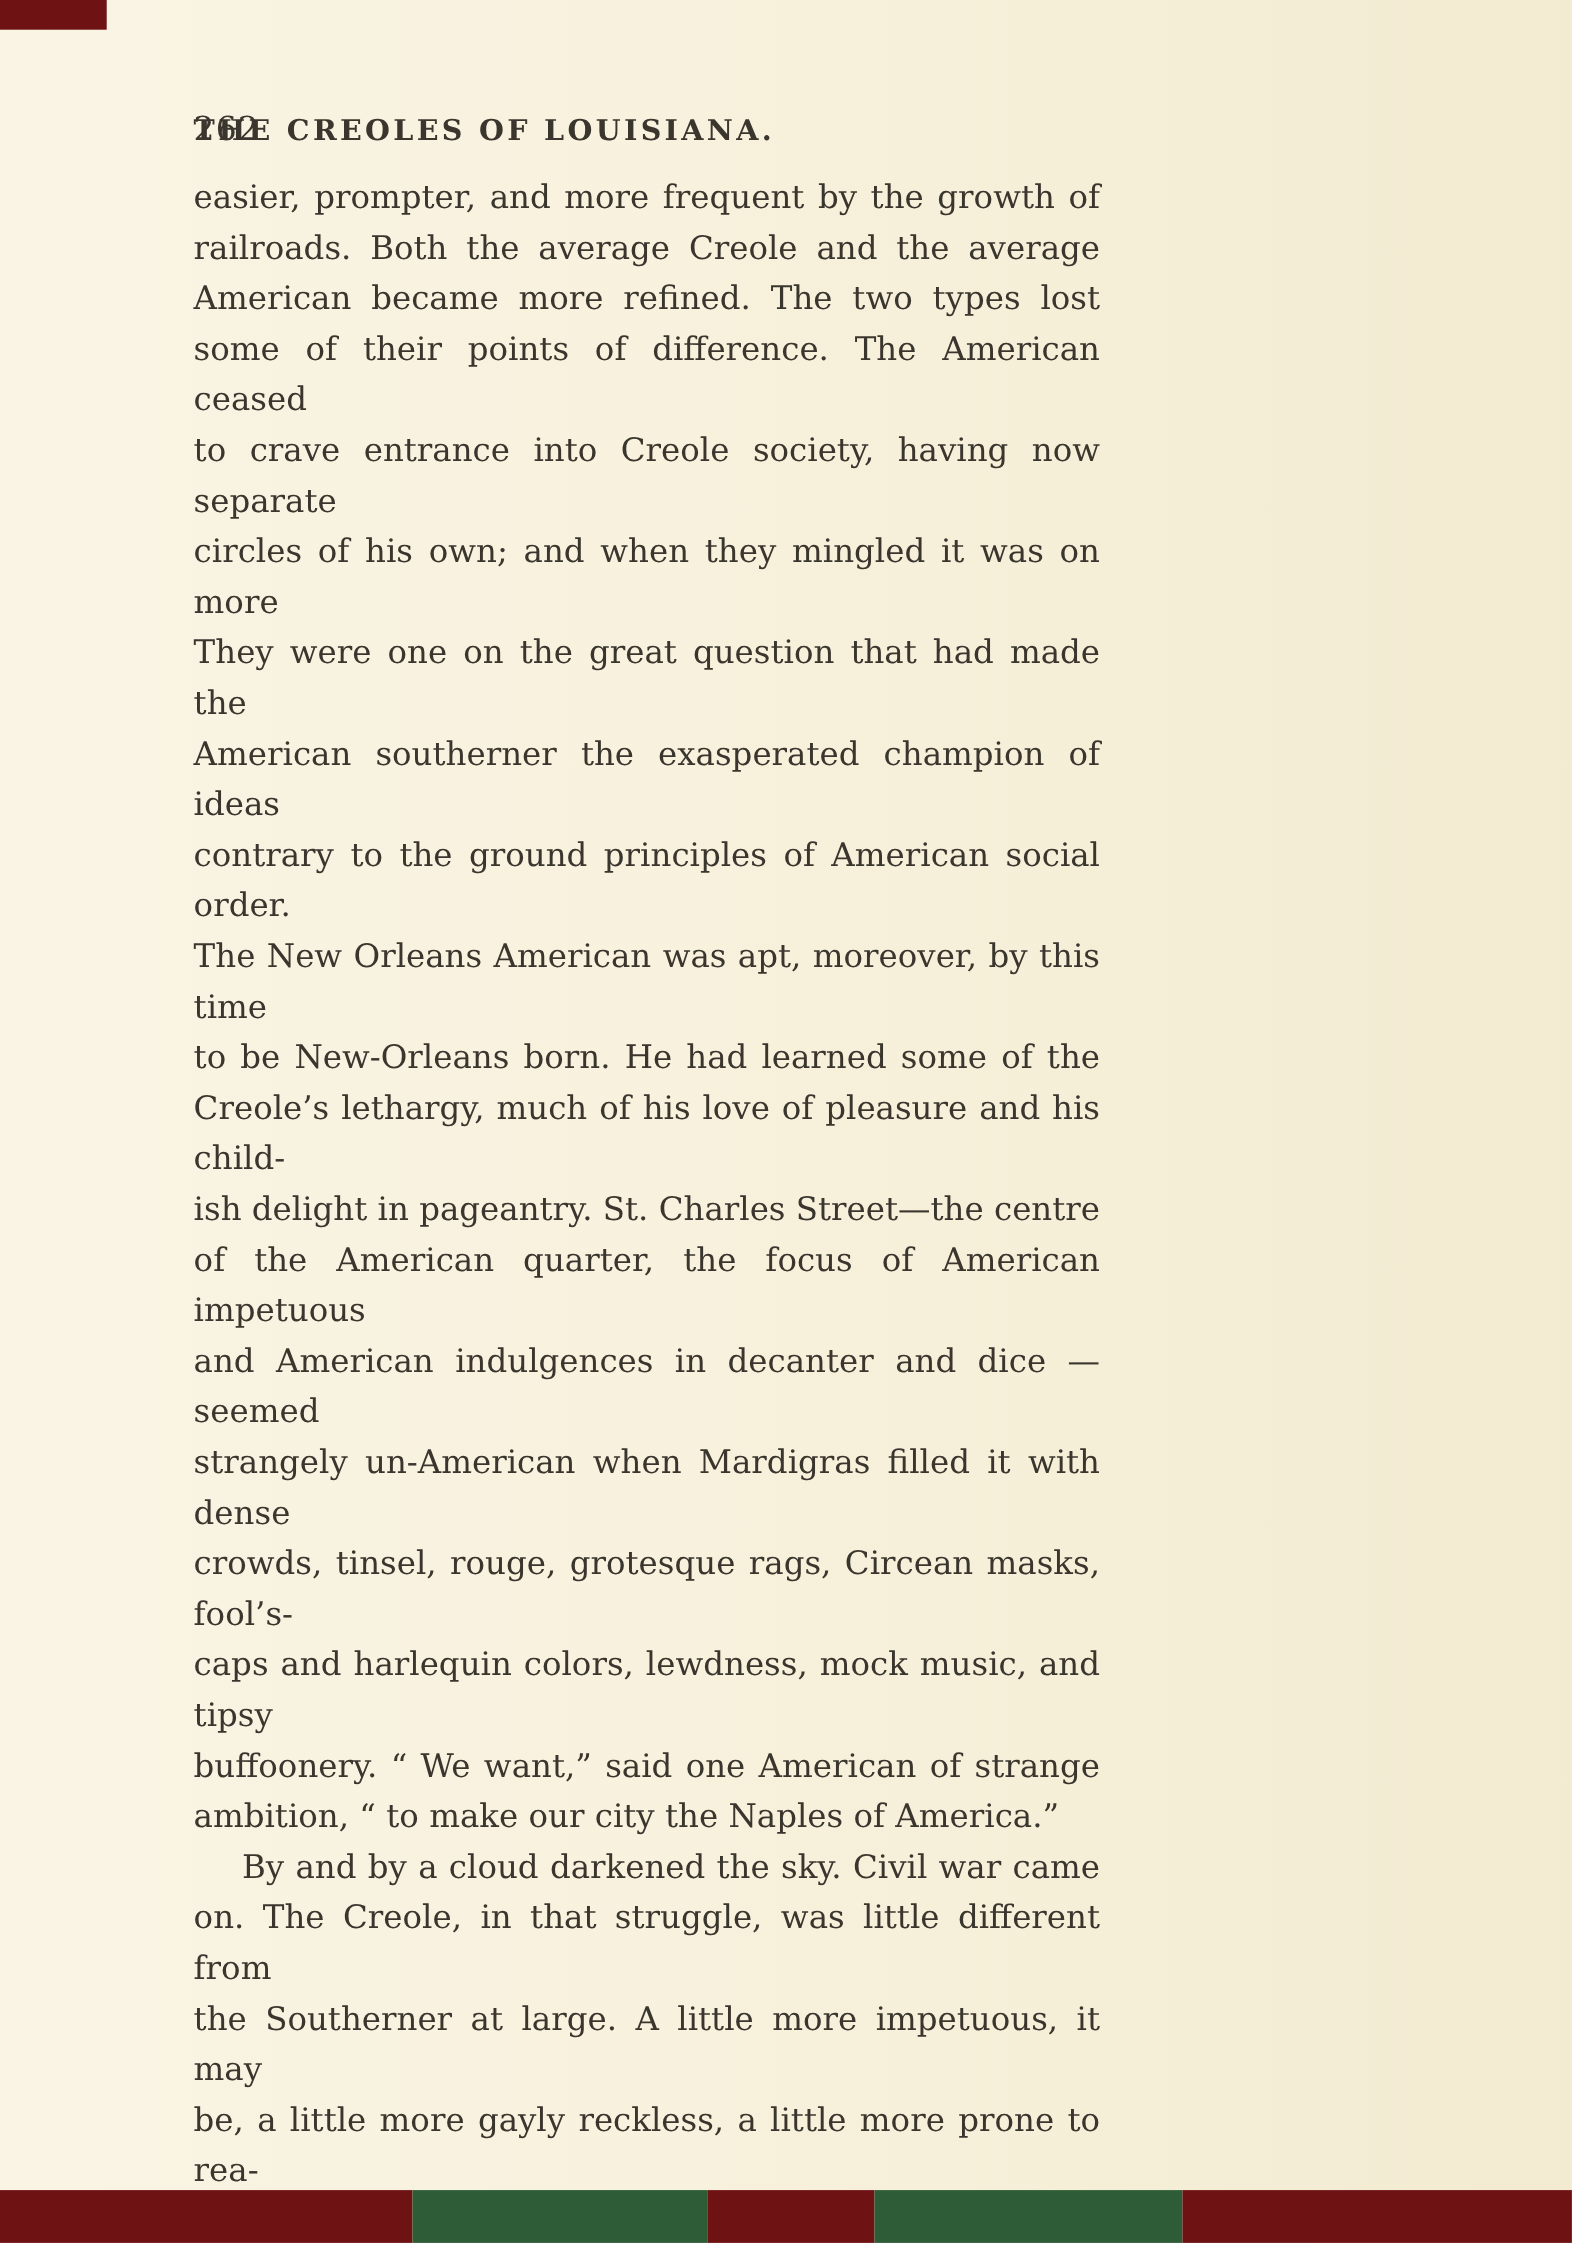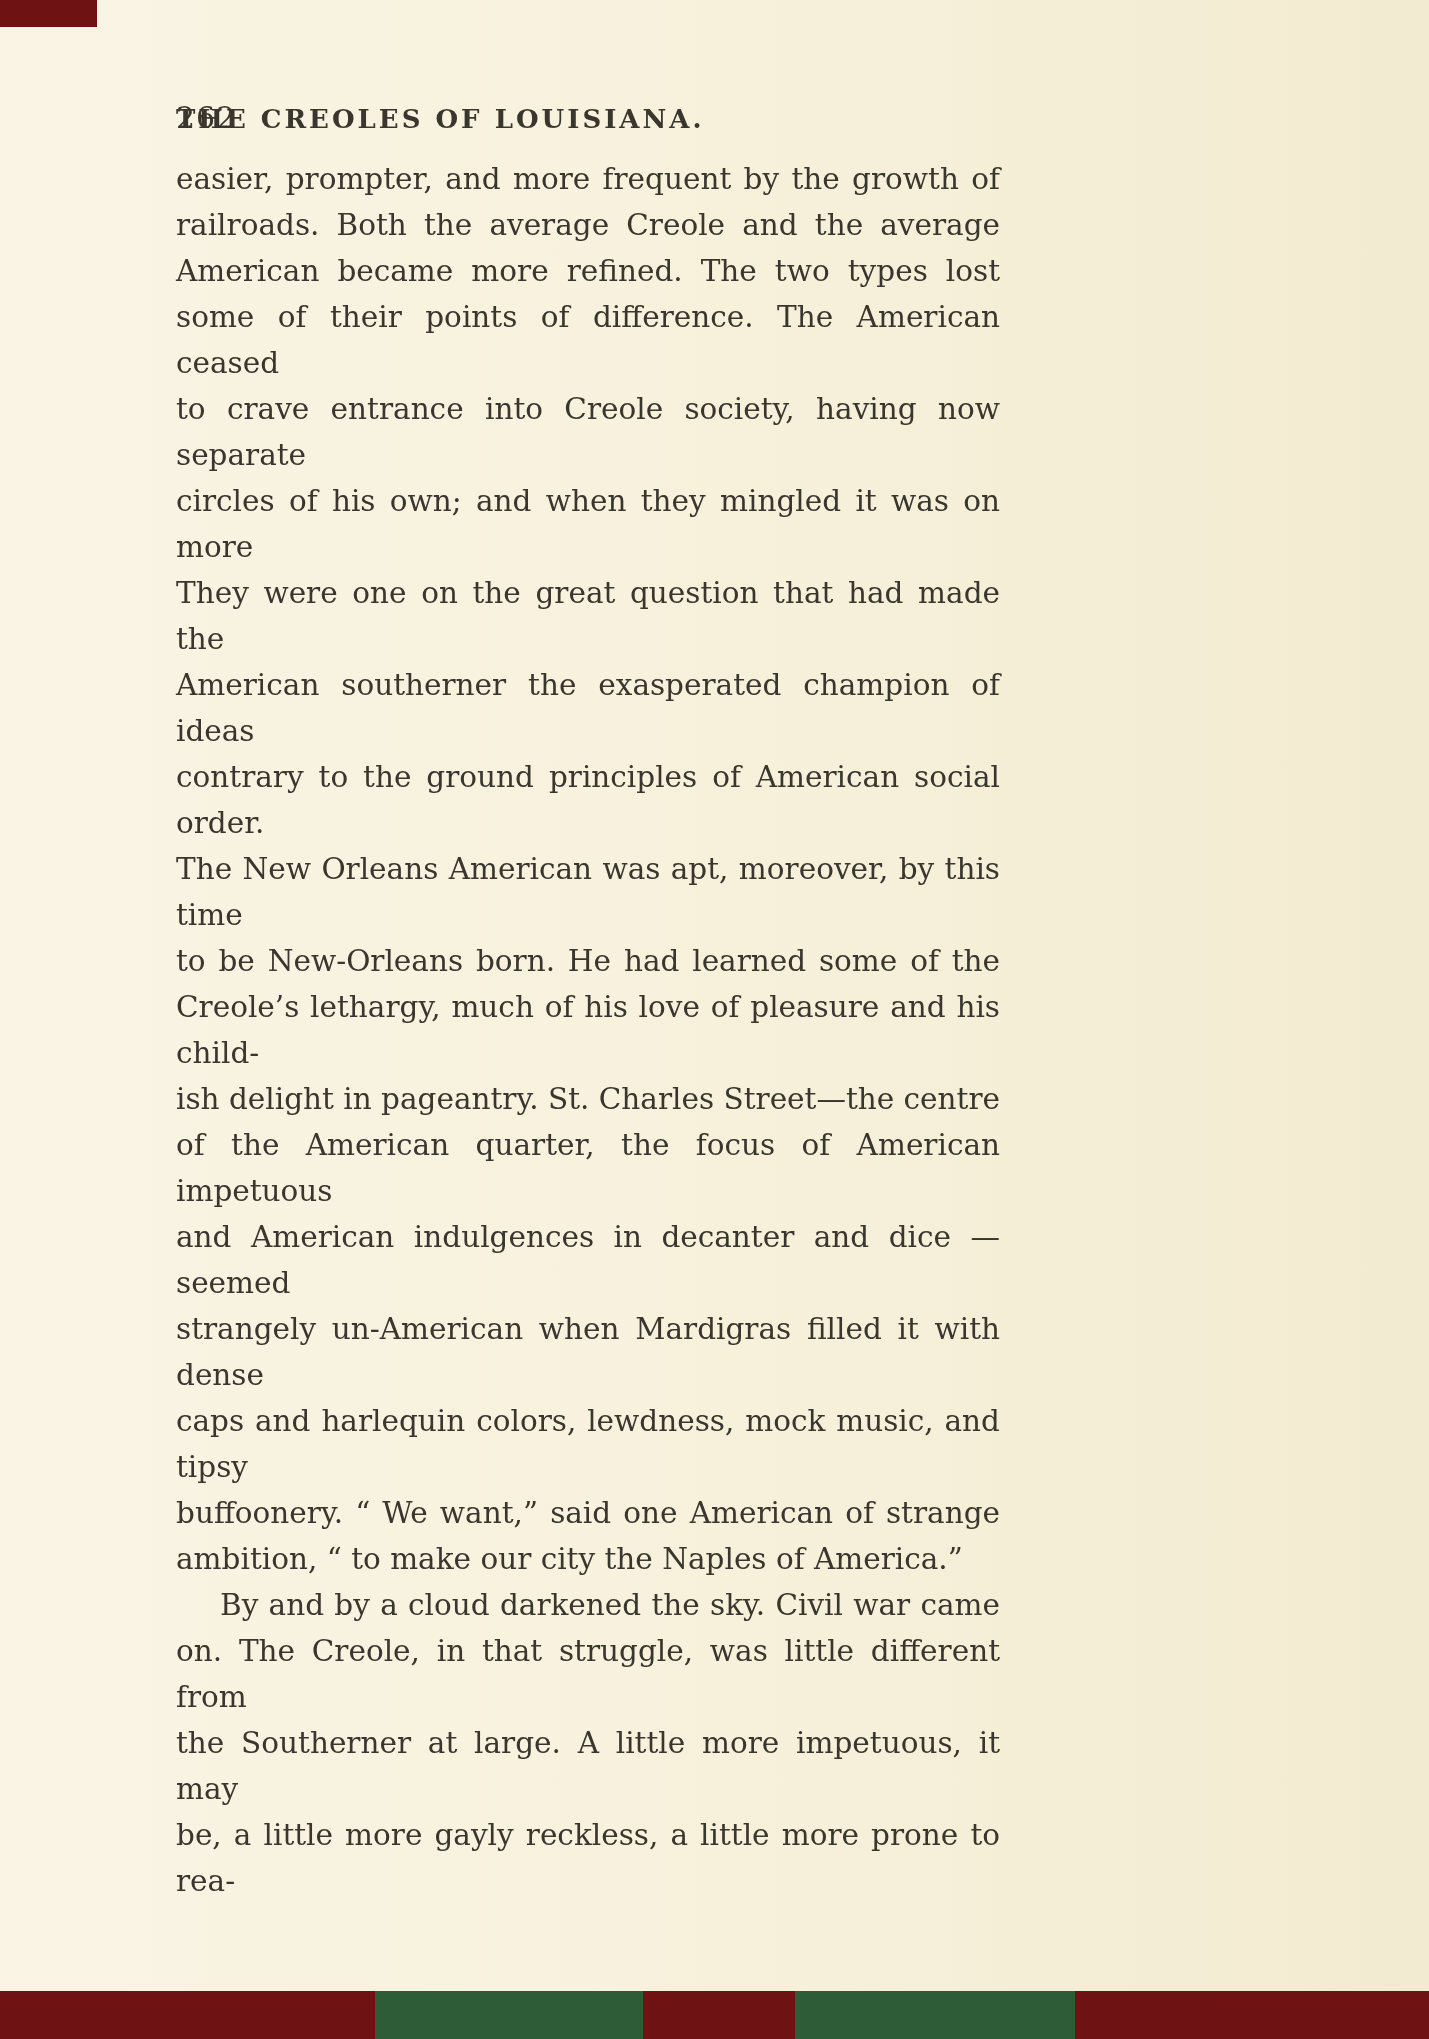--- a/index.html
+++ b/index.html
@@ -97,20 +97,21 @@
         <div class="line">They were one on the great question that had made the</div>
         <div class="line">American southerner the exasperated champion of ideas</div>
         <div class="line">contrary to the ground principles of American social order.</div>
         <div class="line">The New Orleans American was apt, moreover, by this time</div>
         <div class="line">to be New-Orleans born.  He had learned some of the</div>
         <div class="line">Creole’s lethargy, much of his love of pleasure and his child-</div>
         <div class="line">ish delight in pageantry.  St. Charles Street—the centre</div>
         <div class="line">of the American quarter, the focus of American impetuous</div>
         <div class="line">and American indulgences in decanter and dice — seemed</div>
         <div class="line">strangely un-American when Mardigras filled it with dense</div>
+        <div class="line">crowds, tinsel, rouge, grotesque rags, Circean masks, fool’s-</div>
         <div class="line">caps and harlequin colors, lewdness, mock music, and tipsy</div>
         <div class="line">buffoonery.  “ We want,” said one American of strange</div>
         <div class="line para-end">ambition, “ to make our city the Naples of America.”</div>
         <div class="line indent">By and by a cloud darkened the sky.  Civil war came</div>
         <div class="line">on.  The Creole, in that struggle, was little different from</div>
         <div class="line">the Southerner at large.  A little more impetuous, it may</div>
         <div class="line">be, a little more gayly reckless, a little more prone to rea-</div>
       </div>
   </div>
 

